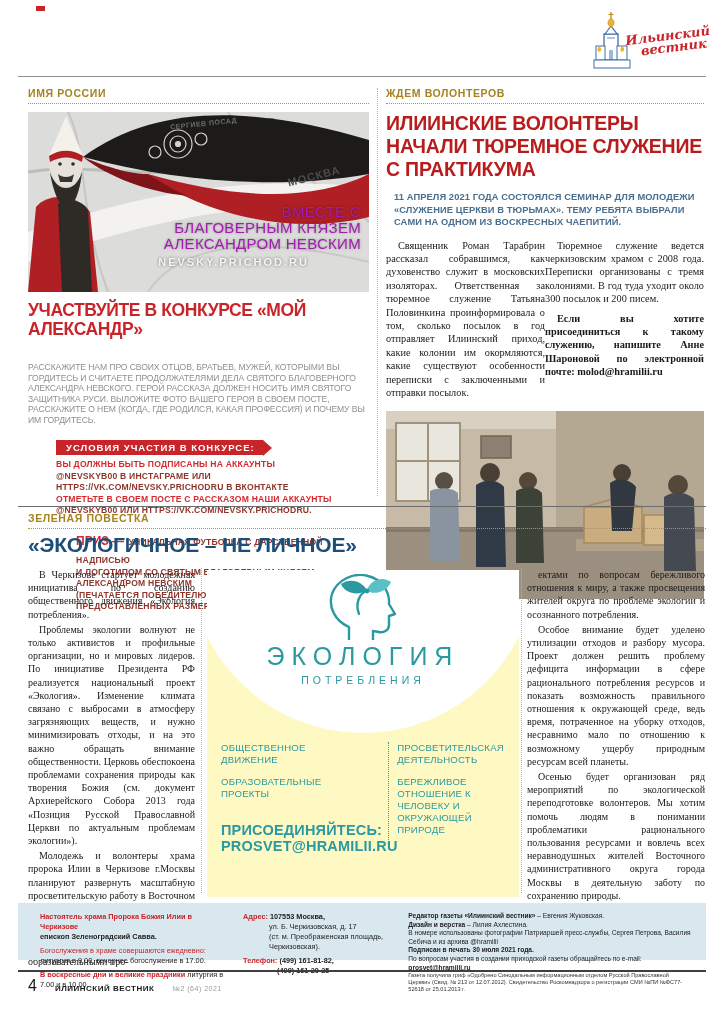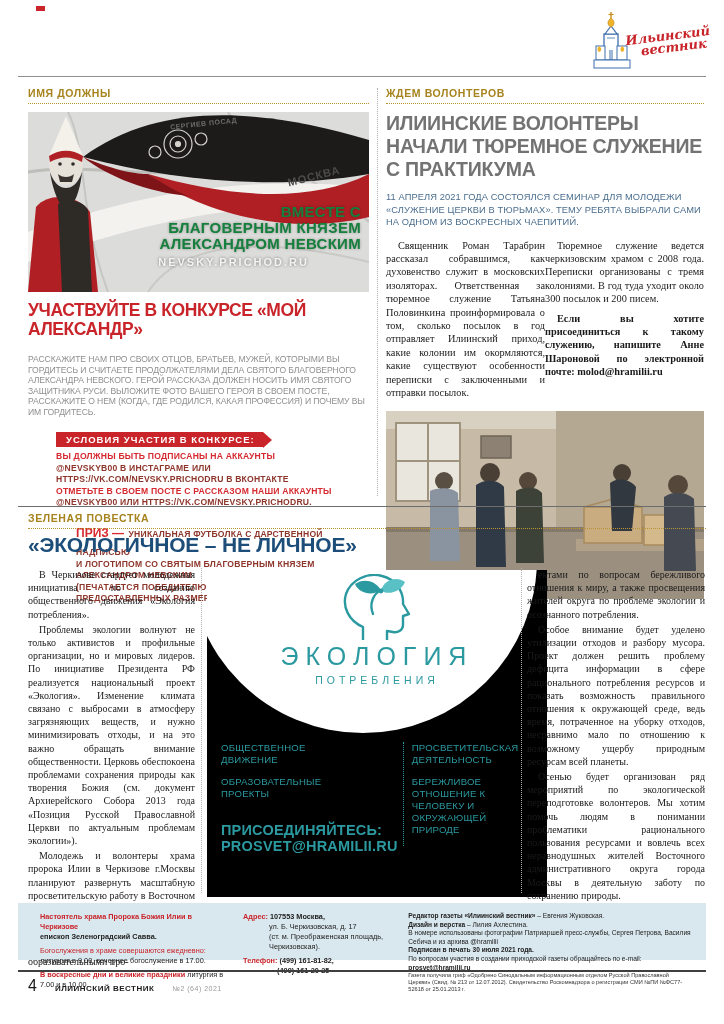--- a/index.html
+++ b/index.html
@@ -19,53 +19,53 @@
   
   .kicker{color:#a6831d;font-weight:bold;font-size:10.5px;letter-spacing:.6px;
           border-bottom:1px dotted #b99узнать;}
   .kicker-line{border-bottom:1px dotted #b9952f;padding-bottom:4px;}
 
   
   .col-left{position:absolute;left:28px;top:87px;width:341px;}
   .col-divider{position:absolute;left:377px;top:88px;height:408px;border-left:1px dotted #b0b0b0;}
 
   .poster{position:relative;width:341px;height:180px;margin-top:8px;background:#dddddb;overflow:hidden;}
-  .poster-txt{position:absolute;right:8px;top:92px;text-align:right;color:#15803d;
-              font-weight:bold;font-size:15px;line-height:16px;letter-spacing:.3px;
+  .poster-txt{position:absolute;right:8px;top:92px;text-align:right;color:#a21caf;
+              font-weight:normal;font-size:15px;line-height:16px;letter-spacing:.3px;
               text-shadow:0 0 3px rgba(0,0,0,.35);}
   .poster-site{position:absolute;right:60px;top:144px;color:#f4f4f4;font-weight:bold;
                font-size:11px;letter-spacing:2px;text-shadow:0 0 3px rgba(0,0,0,.5);}
   .map-label-moscow{position:absolute;right:28px;top:58px;transform:rotate(-14deg);
                color:#4b4b4b;font-weight:bold;font-size:11px;letter-spacing:1px;}
   .map-label-sp{position:absolute;left:142px;top:8px;transform:rotate(-6deg);
                color:#6d6d6d;font-weight:bold;font-size:7px;letter-spacing:.5px;line-height:8px;text-align:center;}
 
   .contest-h1{color:#c9242a;font-weight:bold;font-size:17.5px;letter-spacing:-0.4px;margin-top:9px;line-height:19px;}
   .contest-h2{color:#c9242a;font-weight:bold;font-size:14.5px;letter-spacing:-0.3px;line-height:17px;}
-  .contest-body{color:#8f8f8f;font-size:8.6px;line-height:10.5px;margin-top:15px;letter-spacing:-0.1px;}
+  .contest-body{color:#8f8f8f;font-size:8.6px;line-height:10.5px;margin-top:23px;letter-spacing:-0.1px;}
 
   .cond-wrap{margin-left:28px;margin-top:12px;}
   .cond-banner{display:inline-block;background:#c9242a;color:#ffffff;font-weight:bold;
                font-size:9.5px;letter-spacing:1px;padding:2px 8px 2px 10px;position:relative;}
   .cond-banner:after{content:"";position:absolute;right:-9px;top:0;border-top:8px solid transparent;
                border-bottom:8px solid transparent;border-left:9px solid #c9242a;
                border-top-width:8.5px;border-bottom-width:8.5px;}
   .cond-lines{margin-top:4px;font-weight:bold;font-size:8.6px;line-height:11.5px;letter-spacing:.2px;}
   .cond-lines div:nth-child(odd){color:#d5292f;}
   .cond-lines div:nth-child(even){color:#8e352b;}
 
   .prize{margin-left:48px;margin-top:14px;}
   .prize-label{color:#d5292f;font-weight:bold;font-size:12px;vertical-align:middle;}
   .prize-l1{color:#8e352b;font-weight:bold;font-size:8.6px;letter-spacing:.2px;}
   .prize-rest{color:#8e352b;font-weight:bold;font-size:8.6px;line-height:11.5px;letter-spacing:.2px;}
 
   
   .col-right{position:absolute;left:386px;top:87px;width:318px;}
-  .art-title{color:#737373;font-weight:bold;font-size:19.5px;line-height:23px;margin-top:8px;letter-spacing:-0.2px;}
-  .art-lead{color:#4a6e8e;font-weight:normal;font-size:9.3px;line-height:12.5px;margin-top:10px;letter-spacing:.1px;}
+  .art-title{color:#b91c1c;font-weight:bold;font-size:19.5px;line-height:23px;margin-top:8px;letter-spacing:-0.2px;}
+  .art-lead{color:#4a6e8e;font-weight:bold;font-size:9.3px;line-height:12.5px;margin-top:10px;letter-spacing:.1px;margin-left:8px;}
   .art-body{display:flex;margin-top:10px;font-family:"Liberation Serif",serif;
             font-size:10.3px;line-height:13.4px;color:#1a1a1a;text-align:justify;}
   .art-body .bcol{width:50%;}
   .art-body p{margin:0 0 6px 0;text-indent:12px;}
   .art-body .bold-p{font-weight:bold;}
   .photo{position:relative;width:318px;height:188px;margin-top:6px;background:#b9ab96;overflow:hidden;}
 
   
   .green-rule{position:absolute;left:18px;right:18px;top:506px;height:1px;background:#6d6d6d;}
   .green-kicker{position:absolute;left:28px;right:18px;top:512px;}
@@ -73,21 +73,21 @@
   .gcol{position:absolute;top:568px;font-family:"Liberation Serif",serif;font-size:10px;
         line-height:13.2px;color:#1a1a1a;text-align:justify;}
   .gcol p{margin:0 0 2px 0;text-indent:11px;}
   .gcol1{left:28px;width:167px;}
   .gcol3{left:527px;width:178px;}
   .gdiv1{position:absolute;left:201px;top:568px;height:325px;border-left:1px dotted #b0b0b0;}
   .gdiv2{position:absolute;left:521px;top:568px;height:325px;border-left:1px dotted #b0b0b0;}
   .byline{font-family:"Liberation Sans",sans-serif;font-weight:bold;font-size:8.2px;
           text-align:right;color:#1a1a1a;margin-top:2px;}
 
-  .eco-card{position:absolute;left:207px;top:570px;width:340px;height:327px;background:#000000;overflow:hidden;}
+  .eco-card{position:absolute;left:207px;top:570px;width:312px;height:327px;background:#fef9c3;overflow:hidden;}
   .eco-circle{position:absolute;left:-18px;top:-185px;width:348px;height:348px;border-radius:50%;background:#ffffff;}
   .eco-head{position:absolute;left:50%;top:4px;transform:translateX(-50%);}
   .eco-title{position:absolute;left:0;right:0;top:72px;text-align:center;color:#2b99a0;
              font-size:25px;letter-spacing:7px;font-weight:500;}
   .eco-sub{position:absolute;left:0;right:0;top:104px;text-align:center;color:#2b99a0;
            font-size:10.5px;letter-spacing:4px;}
   .eco-lists{position:absolute;left:14px;right:10px;top:172px;display:flex;color:#2b99a0;
              font-size:9.6px;line-height:12px;letter-spacing:.2px;gap:38px;}
   .eco-lists .lcol{width:52%;padding-right:8px;}
   .eco-lists .rcol{width:48%;border-left:1px dotted #2b99a0;padding-left:8px;}
@@ -136,21 +136,21 @@
       <rect x="17" y="42" width="4" height="10" fill="#3f6fae" opacity="0.5"></rect>
     </svg>
     <div class="logo-text">
       <div class="l1">Ильинский</div>
       <div class="l2">вестник</div>
     </div>
   </div>
   <div class="top-rule"></div>
 
   <div class="col-left">
-    <div class="kicker kicker-line">ИМЯ ДОЛЖНЫ</div>
+    <div class="kicker kicker-line">ИМЯ РОССИИ</div>
 
     <div class="poster">
       <svg width="341" height="180" viewBox="0 0 341 180" style="position:absolute;left:0;top:0">
 
         <rect width="341" height="180" fill="#dcdcda"></rect>
         <path d="M0 60 C60 50 120 70 200 55 C260 45 300 60 341 50" stroke="#bdbdb9" stroke-width="3" fill="none"></path>
         <path d="M40 0 C60 40 50 100 80 180" stroke="#c6c6c2" stroke-width="2" fill="none"></path>
         <path d="M200 0 C230 50 300 70 341 110" stroke="#c6c6c2" stroke-width="2.5" fill="none"></path>
         <path d="M120 180 C160 120 260 130 341 150" stroke="#c9c9c5" stroke-width="2" fill="none"></path>
         <circle cx="250" cy="58" r="5" fill="#bdbdb9"></circle>

